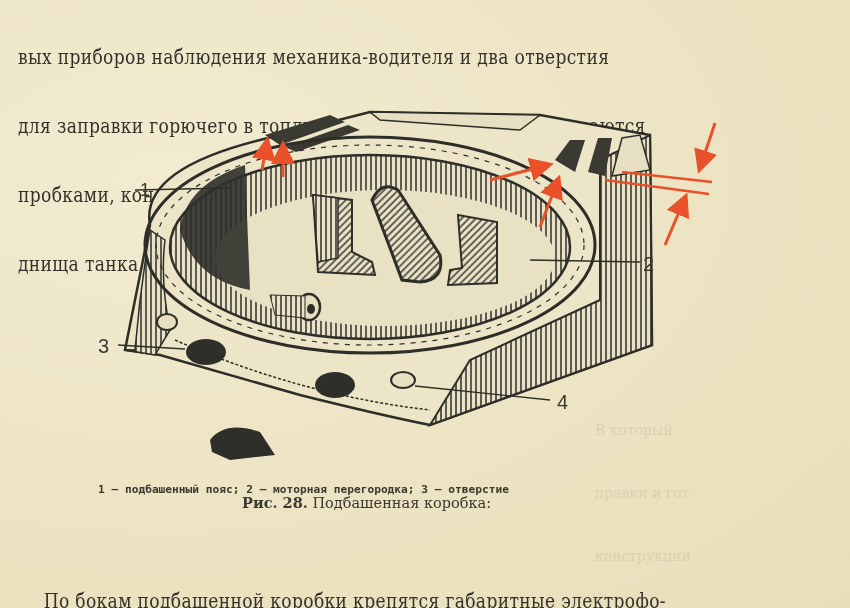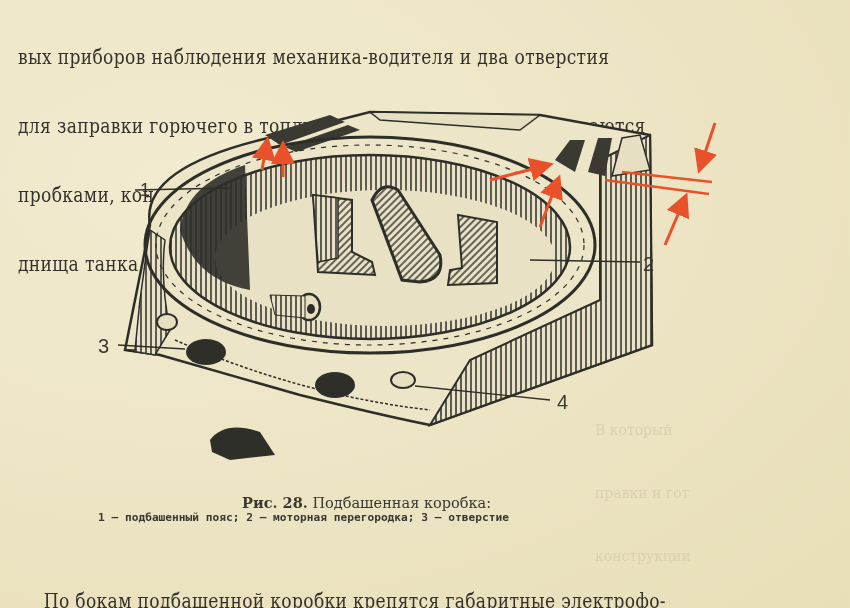--- a/index.html
+++ b/index.html
@@ -22,21 +22,21 @@
   .line { display: block; height: 23px; }
   .figure { position: absolute; left: 90px; top: 100px; width: 640px; height: 375px; }
   .caption-title {
     position: absolute; top: 466px; left: 242px;
     font-family: "DejaVu Serif", serif; font-size: 14.5px; color: #3a3830;
     white-space: nowrap;
     margin-top: 28px;
   }
   .caption-title b { font-weight: bold; }
   .caption-legend {
-    position: absolute; left: 98px; top: 510px;
+    position: absolute; left: 98px; top: 482px;
     font-family: "DejaVu Sans Mono", monospace; font-weight: bold;
     font-size: 11.2px; line-height: 15px; color: #3a3830; white-space: pre;
   }
   .bleed {
     position: absolute; left: 595px; top: 378px; width: 250px;
     font-family: "DejaVu Serif", serif; font-size: 14px; line-height: 21px;
     color: #d4cbab; white-space: pre; opacity: 0.75;
   }
   .label-num {
     font-family: "Liberation Sans", sans-serif; font-size: 20px; fill: #3a3830;

